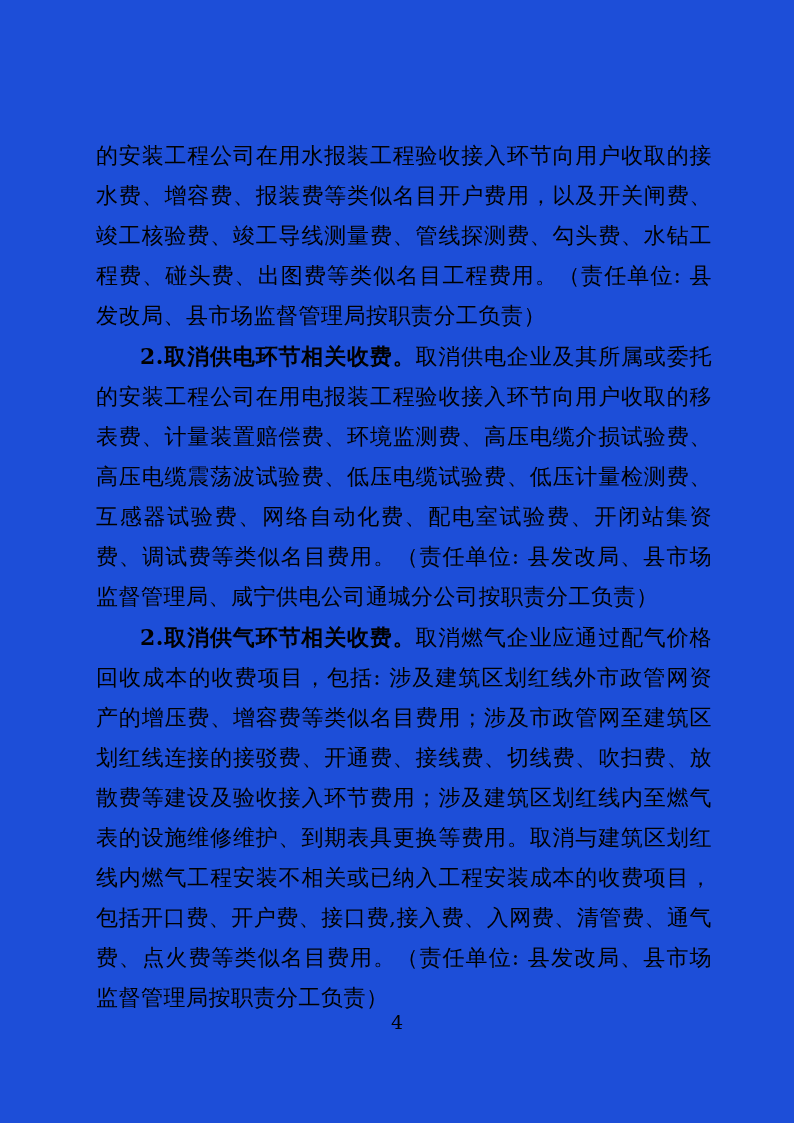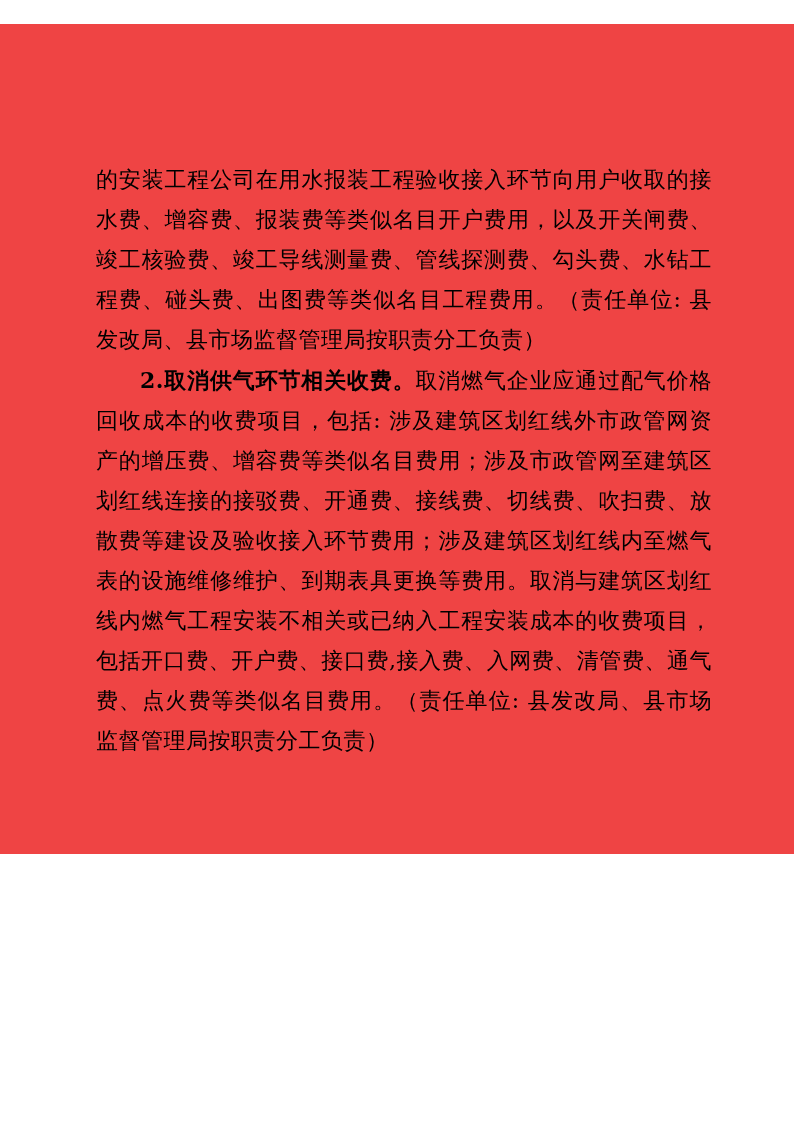--- a/index.html
+++ b/index.html
@@ -3,26 +3,25 @@
 <meta charset="utf-8">
 <style>
   html, body {
     margin: 0;
     padding: 0;
     background: #ffffff;
   }
   .page {
     position: relative;
     width: 794px;
-    height: 830px;
-    background: #ef4444;
+    height: 1123px;
+    background: #1d4ed8;
     overflow: hidden;
     color: #000000;
     font-family: "DejaVu Serif", "Liberation Serif", serif;
-    margin-top: 24px;
   }
   .body-text {
     position: absolute;
     left: 96px;
     top: 136px;
     width: 616px;
     font-size: 22px;
     line-height: 40px;
     letter-spacing: 0.5px;
     text-align: justify;
@@ -52,20 +51,21 @@
 </style>
 </head>
 <body>
 
 <div class="page">
 
   <div class="body-text">
 
     <p class="para"><span>的安装工程公司在用水报装工程验收接入环节向用户收取的接水费、增容费、报装费等类似名目开户费用，以及开关闸费、竣工核验费、竣工导线测量费、管线探测费、勾头费、水钻工程费、碰头费、出图费等类似名目工程费用。（责任单位: 县发改局、县市场监督管理局按职责分工负责）</span></p>
 
+    <p class="para indented"><span class="para-lead">2.取消供电环节相关收费。</span><span>取消供电企业及其所属或委托的安装工程公司在用电报装工程验收接入环节向用户收取的移表费、计量装置赔偿费、环境监测费、高压电缆介损试验费、高压电缆震荡波试验费、低压电缆试验费、低压计量检测费、互感器试验费、网络自动化费、配电室试验费、开闭站集资费、调试费等类似名目费用。（责任单位: 县发改局、县市场监督管理局、咸宁供电公司通城分公司按职责分工负责）</span></p>
 
     <p class="para indented"><span class="para-lead">2.取消供气环节相关收费。</span><span>取消燃气企业应通过配气价格回收成本的收费项目，包括: 涉及建筑区划红线外市政管网资产的增压费、增容费等类似名目费用；涉及市政管网至建筑区划红线连接的接驳费、开通费、接线费、切线费、吹扫费、放散费等建设及验收接入环节费用；涉及建筑区划红线内至燃气表的设施维修维护、到期表具更换等费用。取消与建筑区划红线内燃气工程安装不相关或已纳入工程安装成本的收费项目，包括开口费、开户费、接口费,接入费、入网费、清管费、通气费、点火费等类似名目费用。（责任单位: 县发改局、县市场监督管理局按职责分工负责）</span></p>
 
   </div>
 
   <div class="page-number">4</div>
 
 </div>
 
 </body></html>

